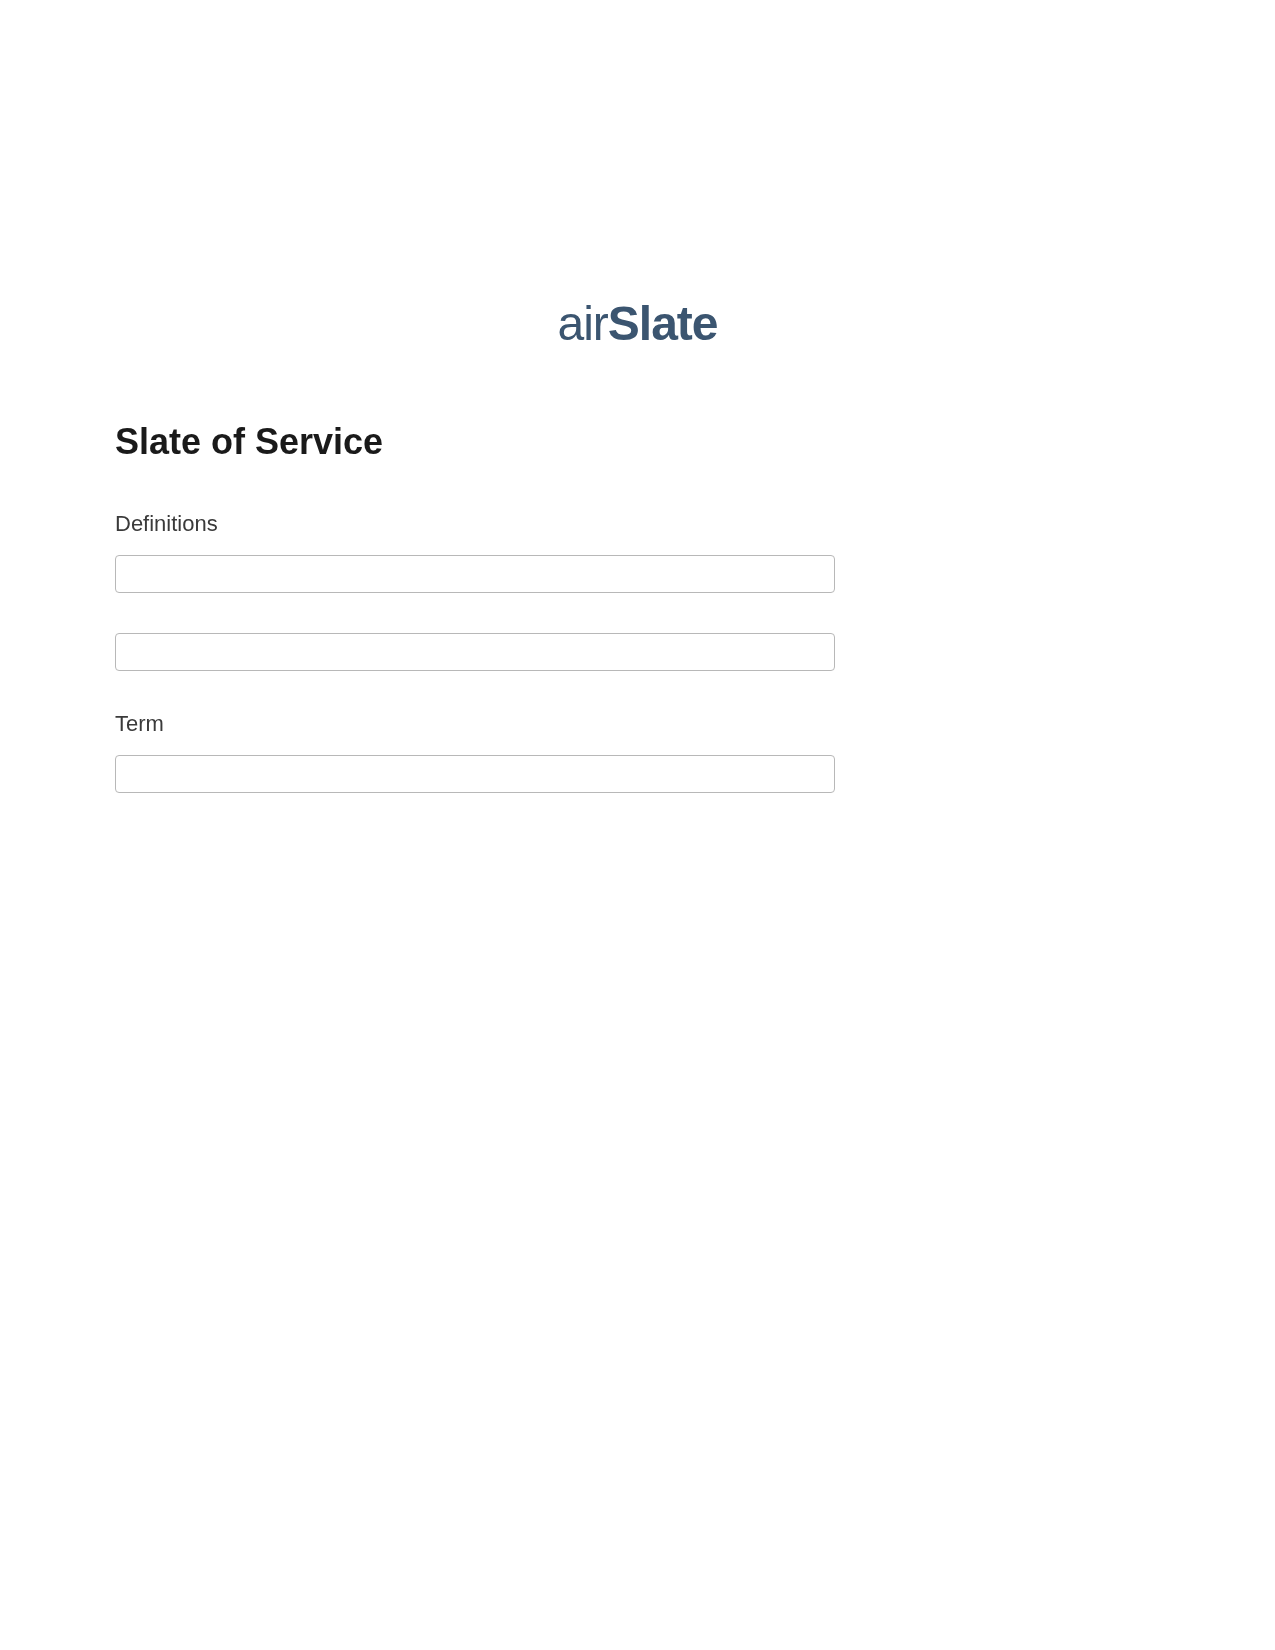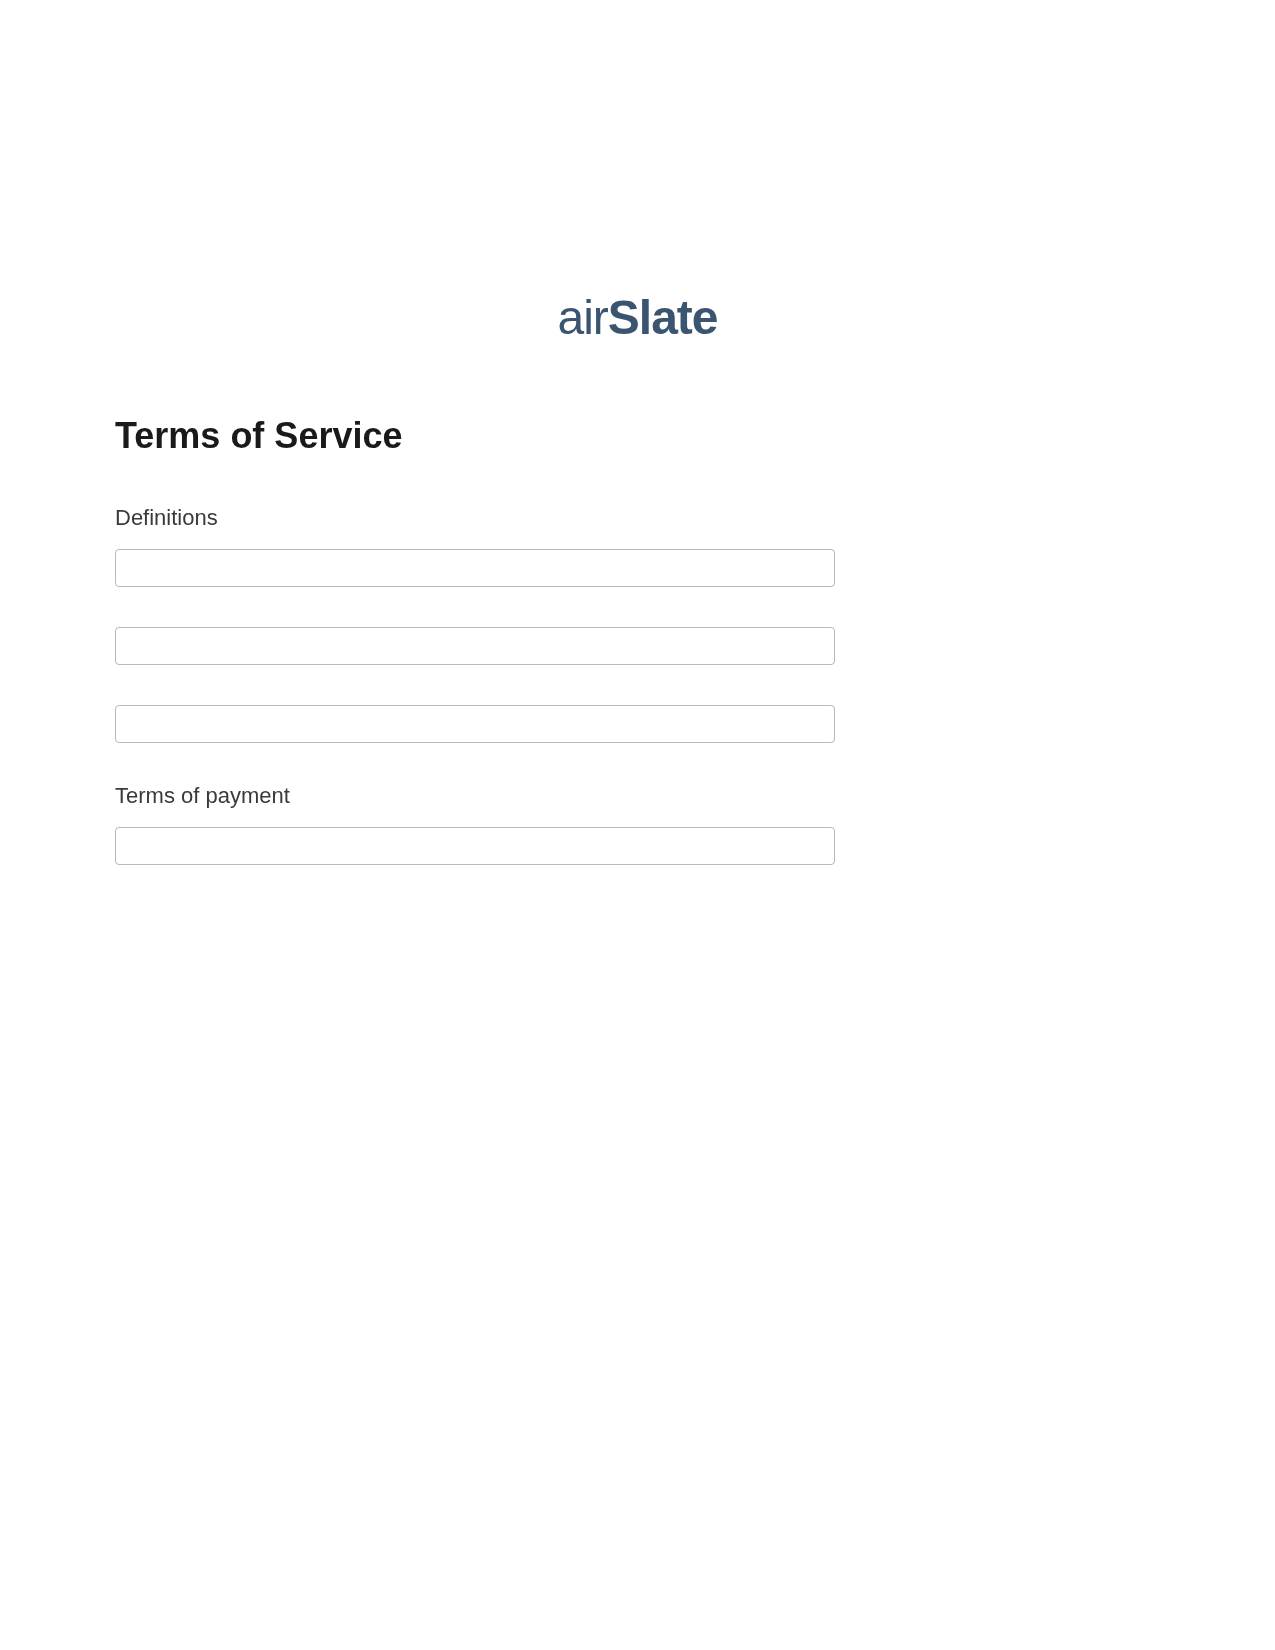--- a/index.html
+++ b/index.html
@@ -9,20 +9,21 @@
     }
     body {
       width: 1275px;
       height: 1650px;
       background: #ffffff;
       font-family: Arial, Helvetica, sans-serif;
       position: relative;
     }
     .page {
       padding: 290px 115px 0 115px;
+      margin-top: 6px;
     }
     .logo-container {
       text-align: center;
       margin-bottom: 70px;
     }
     .logo {
       display: inline-block;
       font-size: 48px;
       font-weight: 700;
       color: #3b5570;
@@ -63,32 +64,29 @@
 </head>
 <body>
 
 <div class="page">
   <div class="logo-container">
     <div class="logo">
       <span class="air">air</span><span class="slate">Slate</span>
     </div>
   </div>
 
-  <h1 class="title">Terms of Service</h1>
+  <h1 class="title">Slate of Service</h1>
 
   <div class="field-group">
     <label class="field-label">Definitions</label>
     <input type="text" class="field-input" value="" style="">
   </div>
 
   <div class="field-group">
     <input type="text" class="field-input" value="" style="">
   </div>
 
   <div class="field-group">
+    <label class="field-label">Term</label>
     <input type="text" class="field-input" value="" style="">
   </div>
 
-  <div class="field-group">
-    <label class="field-label">Terms of payment</label>
-    <input type="text" class="field-input" value="" style="">
-  </div>
 </div>
 
 </body></html>

